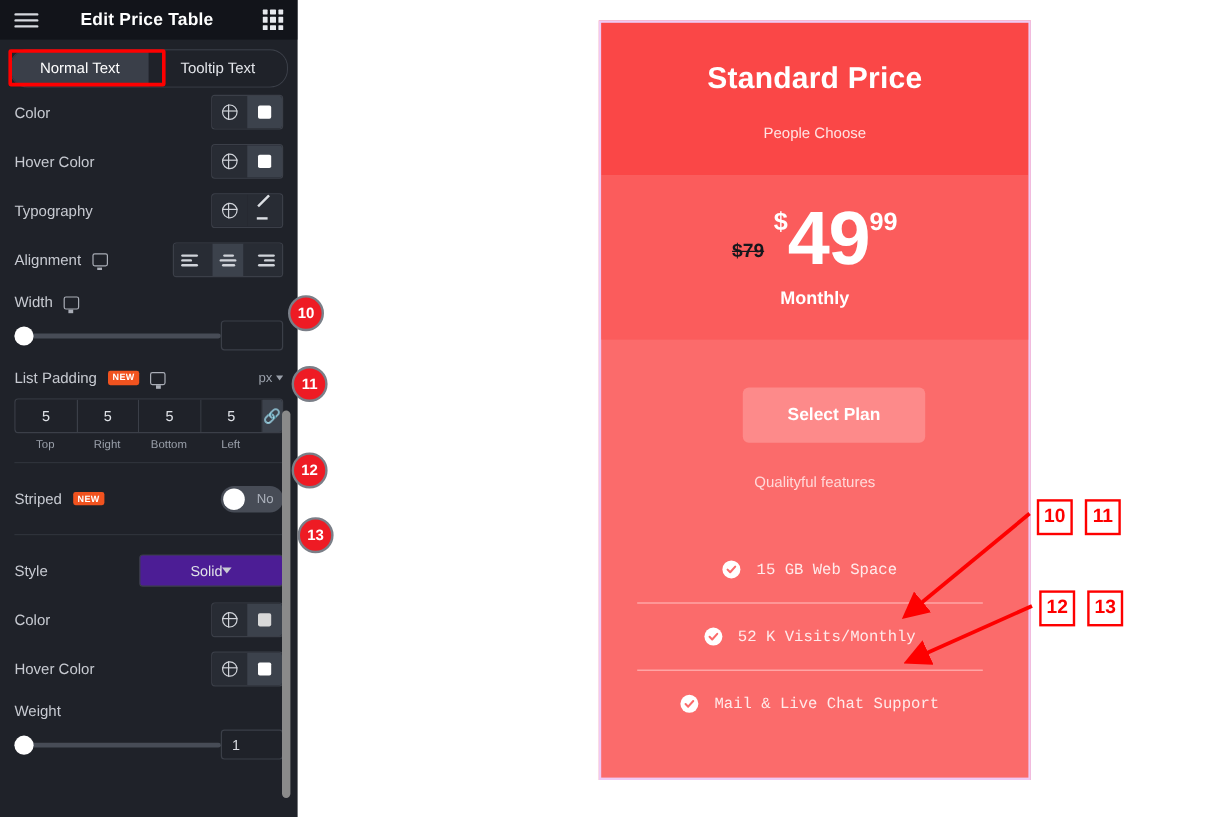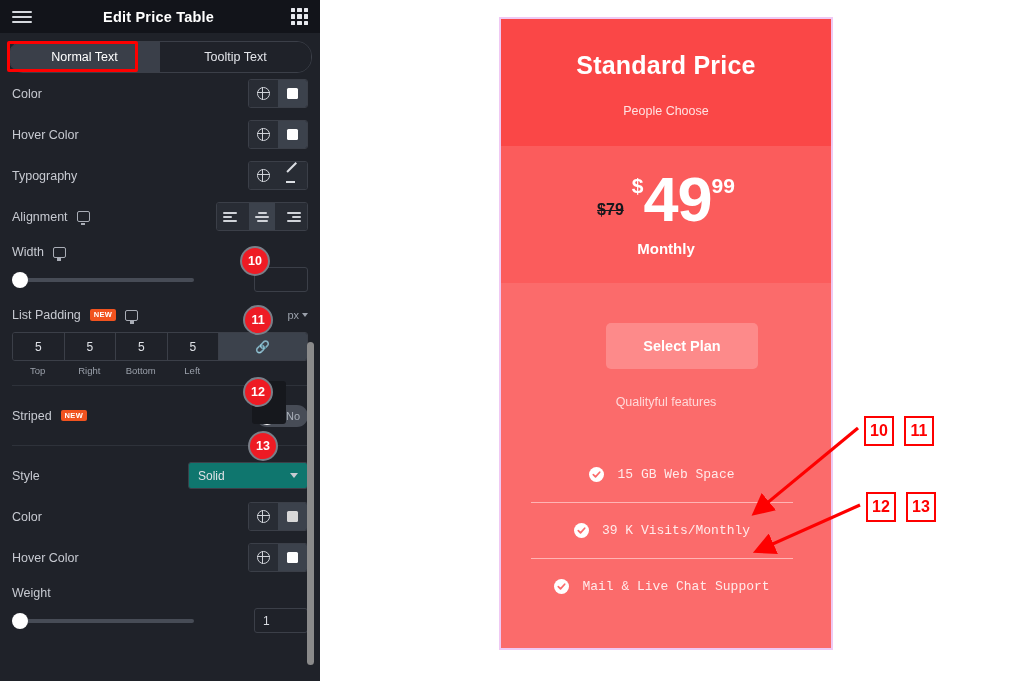--- a/index.html
+++ b/index.html
@@ -6,21 +6,21 @@
   body{
     width:1024px;height:681px;
     background:#ffffff;
     font-family:"Liberation Sans", sans-serif;
     overflow:hidden;
     position:relative;
   }
 
   
   #panel{
-    position:absolute;left:0;top:0;width:320px;height:681px;
+    position:absolute;left:0;top:0;width:248px;height:681px;
     background:#1f2229;
     overflow:hidden;
   }
   #panel-header{
     height:33px;background:#12141a;
     display:flex;align-items:center;justify-content:space-between;
     padding:0 12px;box-sizing:border-box;
   }
   .hamburger{width:20px;display:flex;flex-direction:column;gap:3px;cursor:pointer;}
   .hamburger i{display:block;height:2px;background:#d5d8de;border-radius:1px;}
@@ -169,39 +169,39 @@
   }
   .toggle.off .kn{left:2px;}
   .toggle.on .kn{right:2px;}
   .toggle .tx{font-size:11px;padding:0 8px;}
   .toggle.off .tx{color:#aab0ba;}
   .toggle.on .tx{color:#6b4a70;font-weight:bold;}
 
   
   .select{
     width:120px;height:27px;border:1px solid #3b3f48;border-radius:3px;
-    background:#0f766e;color:#dfe2e7;font-size:12px;
-    display:flex;align-items:center;justify-content:space-between;
+    background:#4c1d95;color:#dfe2e7;font-size:12px;
+    display:flex;align-items:center;justify-content:center;
     padding:0 9px;box-sizing:border-box;cursor:pointer;
   }
   .sel-caret{width:0;height:0;border-left:4.5px solid transparent;border-right:4.5px solid transparent;border-top:5px solid #c8cbd2;}
 
   
   #panel-scrollbar{
     position:absolute;right:6px;top:342px;width:7px;height:323px;
     background:#8a8a8a;border-radius:4px;cursor:pointer;
   }
   #tooltip-box{
     position:absolute;left:252px;top:381px;width:34px;height:43px;
     background:#16181d;border-radius:3px;
   }
 
   
   #card{
-    position:absolute;left:499px;top:17px;width:334px;height:633px;
+    position:absolute;left:499px;top:17px;width:360px;height:633px;
     border:2px solid #efc9f4;box-sizing:border-box;background:#fb6b6b;
     overflow:hidden;
   }
   #card-head{
     background:#fa4747;padding:32px 0 28px 0;text-align:center;
   }
   #card-title{color:#ffffff;font-size:25px;font-weight:bold;letter-spacing:.2px;}
   #card-sub{color:#ffe2e2;font-size:12.5px;margin-top:24px;}
   #price-sec{
     background:#fb5c5c;text-align:center;padding:24px 0 26px 0;
@@ -479,21 +479,21 @@
       <span class="feat-txt">15 GB Web Space</span>
     </div>
     <div class="feat-div"></div>
     <div class="feat">
       <span class="check">
         <svg width="13" height="13" viewBox="0 0 13 13">
             <circle cx="6.5" cy="6.5" r="6.5" fill="#ffffff"></circle>
             <path d="M3.3 6.7 L5.5 8.9 L9.7 4.2" stroke="#fb6b6b" stroke-width="1.7" fill="none" stroke-linecap="round" stroke-linejoin="round"></path>
           </svg>
       </span>
-      <span class="feat-txt">39 K Visits/Monthly</span>
+      <span class="feat-txt">52 K Visits/Monthly</span>
     </div>
     <div class="feat-div"></div>
     <div class="feat">
       <span class="check">
         <svg width="13" height="13" viewBox="0 0 13 13">
             <circle cx="6.5" cy="6.5" r="6.5" fill="#ffffff"></circle>
             <path d="M3.3 6.7 L5.5 8.9 L9.7 4.2" stroke="#fb6b6b" stroke-width="1.7" fill="none" stroke-linecap="round" stroke-linejoin="round"></path>
           </svg>
       </span>
       <span class="feat-txt">Mail &amp; Live Chat Support</span>

